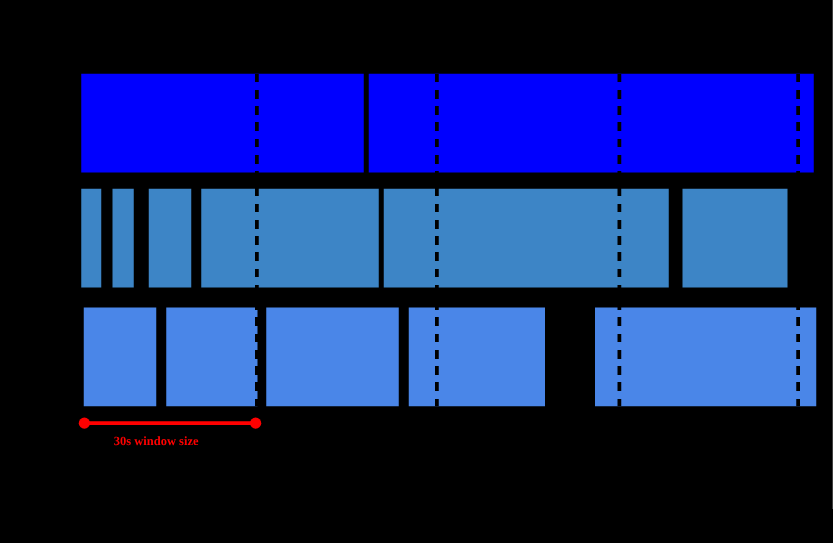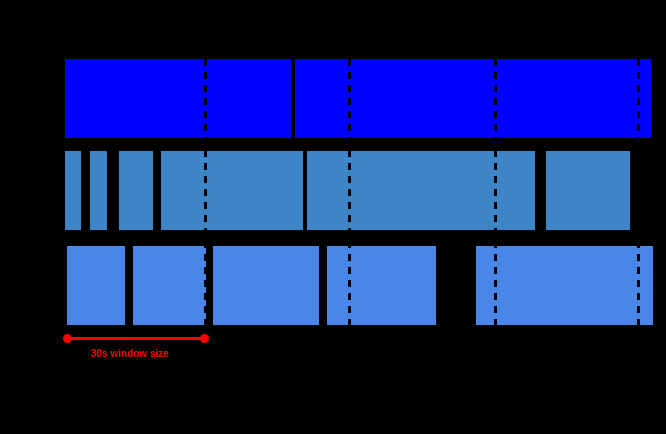--- a/index.html
+++ b/index.html
@@ -3,20 +3,21 @@
 <meta charset="utf-8">
 <style>
   html, body {
     margin: 0;
     padding: 0;
     font-family: "Liberation Sans", sans-serif;
   }
   #figure {
     position: relative;
     overflow: hidden;
+    font-family: Liberation Serif, serif;
   }
   .segment {
     position: absolute;
   }
   .window-boundary {
     position: absolute;
   }
   .annotation-arrow-line {
     position: absolute;
   }

